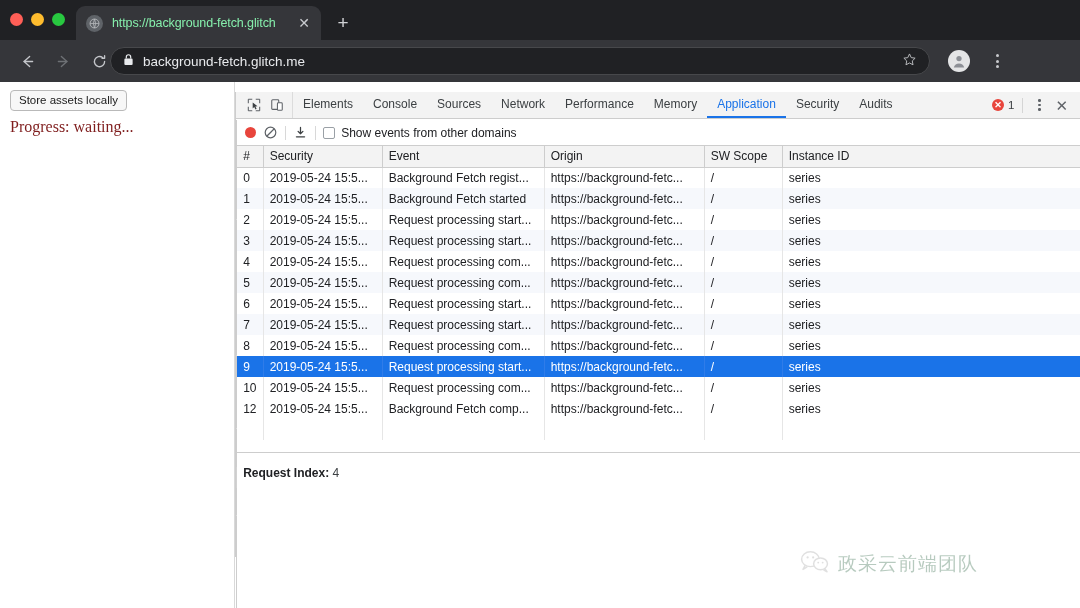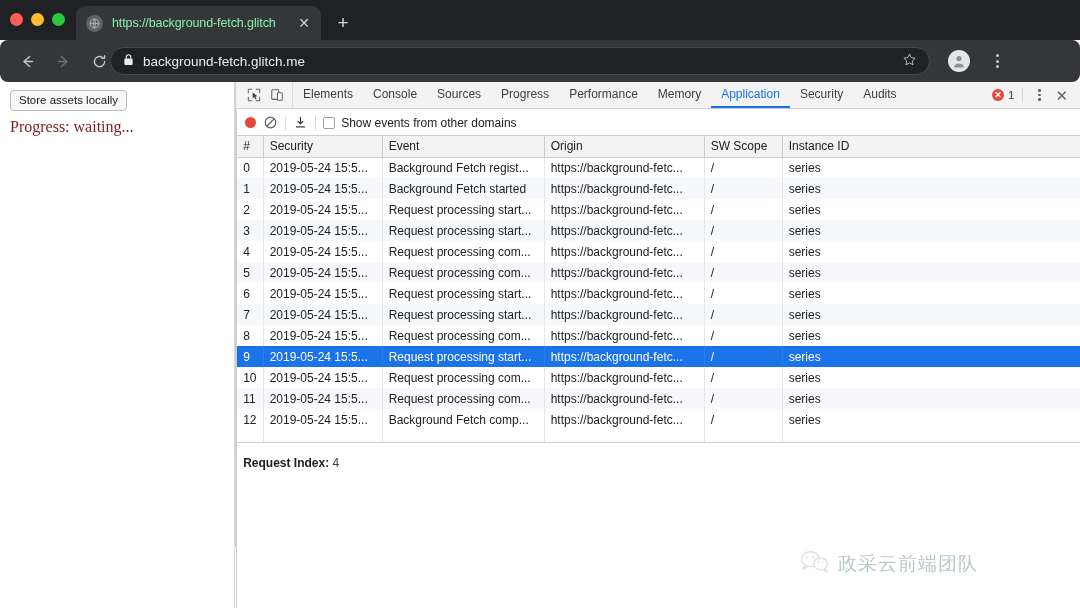--- a/index.html
+++ b/index.html
@@ -50,21 +50,21 @@
   }
   .tab-new {
     position: absolute; left: 332px; top: 12px;
     width: 22px; height: 22px; color: #d0d2d5;
     font-size: 19px; line-height: 21px; text-align: center;
   }
 
   .browser-navbar {
     position: absolute; top: 40px; left: 0; width: 1080px; height: 42px;
     background: #35363a;
-    display: flex; align-items: center; border-radius: 8px;
+    display: flex; align-items: center;
   }
   .nav-btn {
     width: 30px; height: 30px; margin-left: 6px;
     display: flex; align-items: center; justify-content: center;
     color: #c4c6ca;
   }
   .nav-btn.back { margin-left: 12px; }
   .nav-btn.disabled { color: #6e7175; }
   .omnibox {
     position: absolute; left: 110px; top: 7px;
@@ -108,21 +108,21 @@
     padding: 3px 8px 4px;
     font-family: "Liberation Sans", sans-serif;
   }
   .page-progress {
     margin-top: 7px; font-size: 16px; color: #7f1d1d;
     font-family: "Liberation Serif", serif;
   }
 
   
   .devtools {
-    position: absolute; top: 82px; left: 235px;
+    position: absolute; top: 92px; left: 235px;
     width: 845px; height: 465px;
     background: #fff;
     border-left: 1px solid #cdcdcd;
   }
   .dt-tabbar {
     height: 27px; background: #f3f3f3;
     border-bottom: 1px solid #cdcdcd;
     display: flex; align-items: stretch;
     position: relative;
   }
@@ -361,21 +361,21 @@
             <rect x="2" y="2" width="8" height="11" rx="1" fill="none" stroke="#5f6368" stroke-width="1.2"></rect>
             <rect x="8.5" y="5.5" width="5.5" height="8.5" rx="1" fill="#fff" stroke="#5f6368" stroke-width="1.2"></rect>
           </svg>
         </span>
       </div>
 
       <div class="dt-tabs">
         <div class="dt-tab">Elements</div>
         <div class="dt-tab">Console</div>
         <div class="dt-tab">Sources</div>
-        <div class="dt-tab">Progress</div>
+        <div class="dt-tab">Network</div>
         <div class="dt-tab">Performance</div>
         <div class="dt-tab">Memory</div>
         <div class="dt-tab active">Application</div>
         <div class="dt-tab">Security</div>
         <div class="dt-tab">Audits</div>
       </div>
 
       <div class="dt-right">
         <span class="err-badge">
           <span class="err-dot">✕</span>
@@ -605,28 +605,20 @@
                 <td>series</td>
               </tr>
               <tr>
                 <td>10</td>
                 <td>2019-05-24 15:5...</td>
                 <td>Request processing com...</td>
                 <td>https://background-fetc...</td>
                 <td>/</td>
                 <td>series</td>
               </tr>
-              <tr class="odd">
-                <td>11</td>
-                <td>2019-05-24 15:5...</td>
-                <td>Request processing com...</td>
-                <td>https://background-fetc...</td>
-                <td>/</td>
-                <td>series</td>
-              </tr>
               <tr>
                 <td>12</td>
                 <td>2019-05-24 15:5...</td>
                 <td>Background Fetch comp...</td>
                 <td>https://background-fetc...</td>
                 <td>/</td>
                 <td>series</td>
               </tr>
               <tr>
                 <td style="height:21px"></td>

